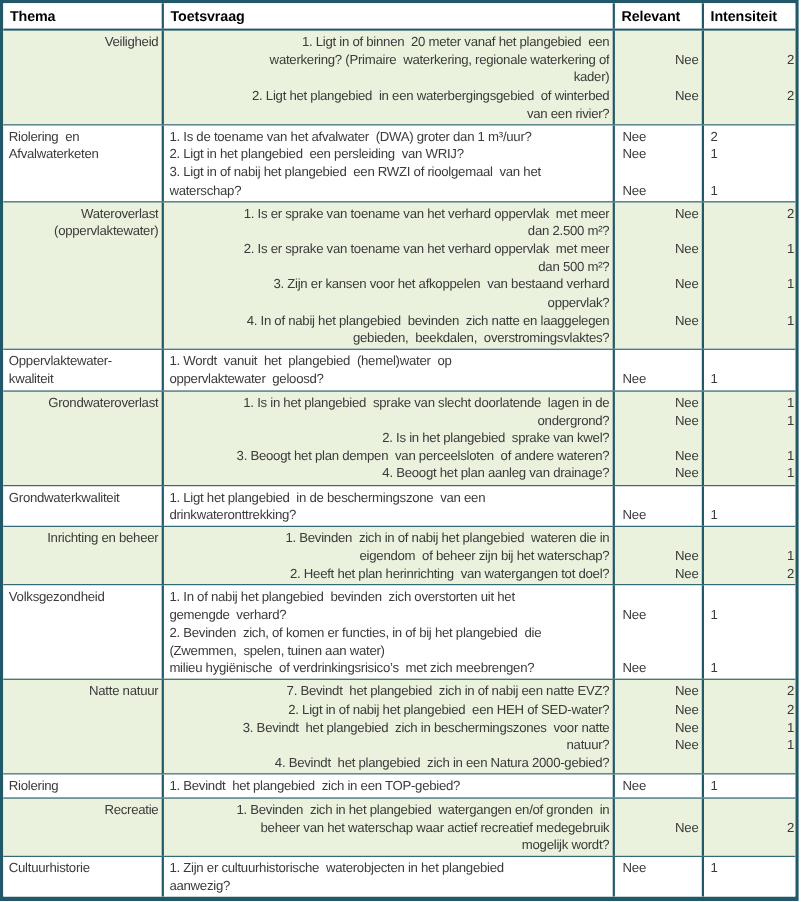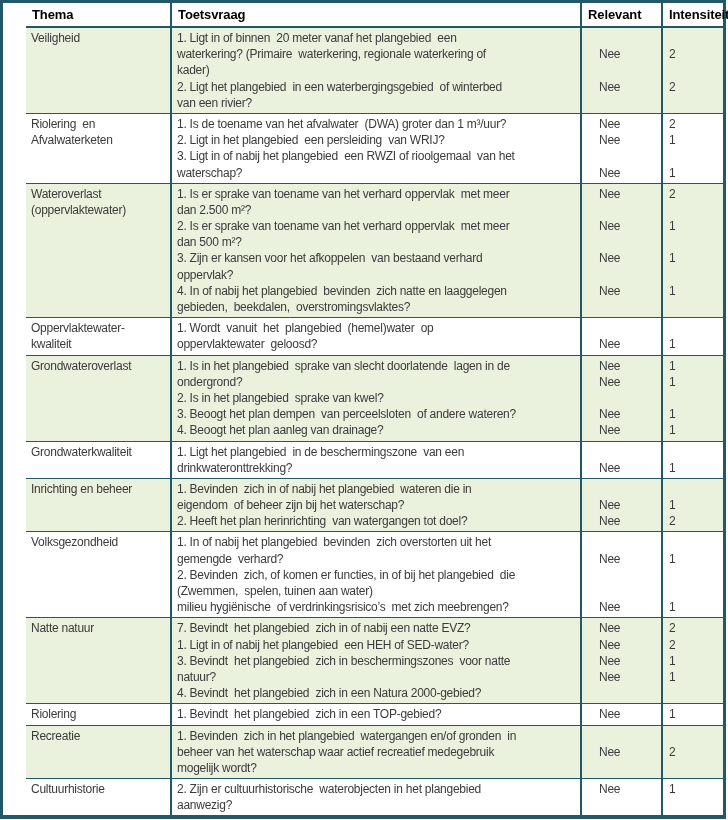--- a/index.html
+++ b/index.html
@@ -15,36 +15,36 @@
     width:728px;height:820px;overflow:hidden;
     font-family:"Liberation Sans",sans-serif;
     color:var(--text);
   }
   .table{
     width:726px;box-sizing:border-box;
     border:3px solid var(--border);
     border-bottom-width:4px;
     background:#fff;
   }
-  .row{display:grid;grid-template-columns:144px 410px 81px 87px;margin-left:23px;}
+  .row{display:grid;grid-template-columns:144px 410px 81px 87px;}
   .cell{box-sizing:border-box;overflow:hidden;padding:2px 3px 2px 5px;}
   .cell + .cell{border-left:2px solid var(--border);}
-  .cell.rel{padding-left:17px;}
+  .cell.rel{padding-left:7px;}
   .cell.int{padding-left:6px;}
   .header-row{
     border-bottom:2px solid var(--border);
     background:#fff;
   }
   .header-row .cell{
     padding:2px 3px 2px 6px;
     font-size:13px;font-weight:bold;color:var(--header-text);
     line-height:19px;white-space:pre;letter-spacing:-0.1px;
   }
   .body-row{background:var(--white);}
-  .body-row.shaded{background:var(--green);}
+  .body-row.shaded{background:var(--green);text-align:right;}
   .body-row:not(:first-child){border-top:1.5px solid var(--border);}
   .line{
     height:var(--lh);line-height:var(--lh);
     font-size:12px;letter-spacing:-0.25px;white-space:pre;overflow:hidden;
   }
 </style>
 </head>
 <body>
 
 <div class="table">
@@ -247,21 +247,21 @@
           <div class="line"></div>
           <div class="line">1</div>
         </div>
       </div>
       <div class="row body-row shaded">
         <div class="cell thema">
           <div class="line">Natte natuur</div>
         </div>
         <div class="cell vraag">
           <div class="line">7. Bevindt  het plangebied  zich in of nabij een natte EVZ?</div>
-          <div class="line">1. Ligt in of nabij het plangebied  een HEH of SED-water?</div>
+          <div class="line">2. Ligt in of nabij het plangebied  een HEH of SED-water?</div>
           <div class="line">3. Bevindt  het plangebied  zich in beschermingszones  voor natte</div>
           <div class="line">natuur?</div>
           <div class="line">4. Bevindt  het plangebied  zich in een Natura 2000-gebied?</div>
         </div>
         <div class="cell rel">
           <div class="line">Nee</div>
           <div class="line">Nee</div>
           <div class="line">Nee</div>
           <div class="line">Nee</div>
           <div class="line"></div>
@@ -306,21 +306,21 @@
           <div class="line"></div>
           <div class="line">2</div>
           <div class="line"></div>
         </div>
       </div>
       <div class="row body-row">
         <div class="cell thema">
           <div class="line">Cultuurhistorie</div>
         </div>
         <div class="cell vraag">
-          <div class="line">2. Zijn er cultuurhistorische  waterobjecten in het plangebied</div>
+          <div class="line">1. Zijn er cultuurhistorische  waterobjecten in het plangebied</div>
           <div class="line">aanwezig?</div>
         </div>
         <div class="cell rel">
           <div class="line">Nee</div>
           <div class="line"></div>
         </div>
         <div class="cell int">
           <div class="line">1</div>
           <div class="line"></div>
         </div>

